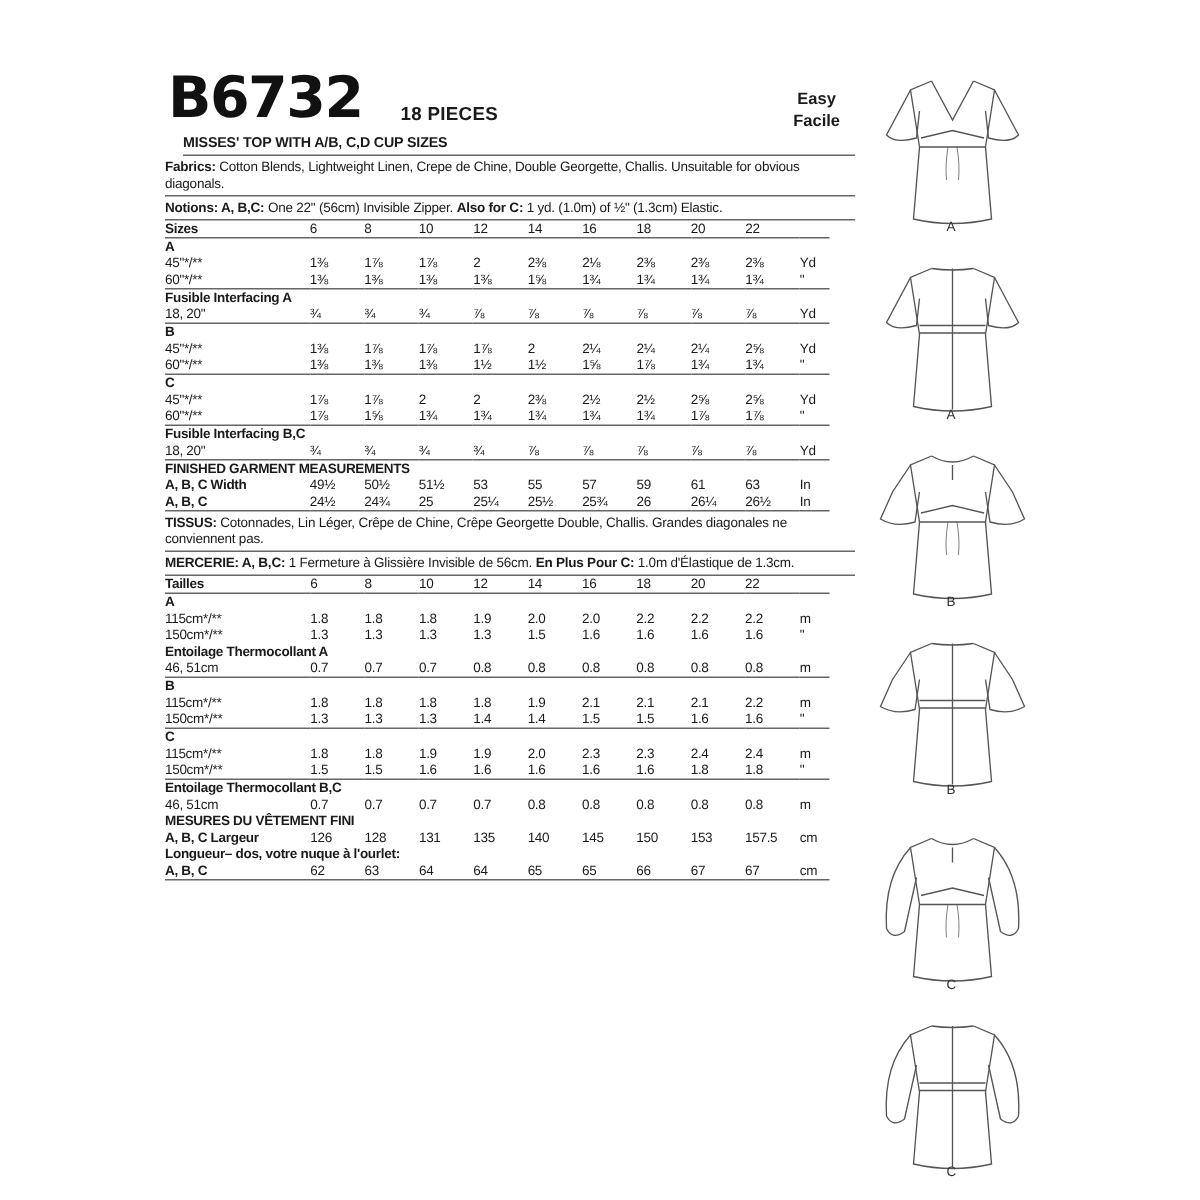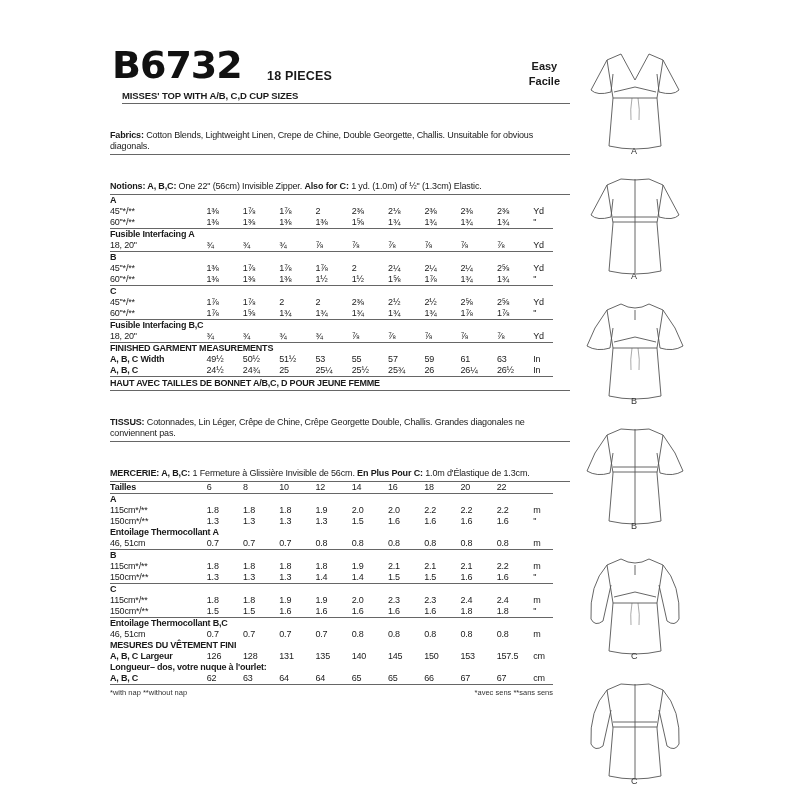--- a/index.html
+++ b/index.html
@@ -3,21 +3,21 @@
 <meta charset="utf-8">
 <style>
   html, body { margin:0; padding:0; background:#fff; }
   body { width:800px; height:800px; position:relative; overflow:hidden; font-family:"Liberation Sans", sans-serif; color:#1a1a1a; }
   .doc { position:absolute; left:110px; top:10px; width:460px; }
   .hdr { position:relative; height:42px;margin-top:39px; }
   .pattern-no { position:absolute; left:2px; top:-6px; font-family:"DejaVu Sans", sans-serif; font-weight:bold; font-size:38px; letter-spacing:-1px; color:#111; }
   .pieces { position:absolute; left:157px; top:20px; font-size:12.5px; font-family:"Liberation Sans Narrow","Liberation Sans", sans-serif; letter-spacing:0.2px;font-weight:bold; }
   .diff { position:absolute; right:10px; top:10px; text-align:center; font-weight:bold; font-size:11px; line-height:15px; }
   .title { font-weight:bold; font-size:9.5px; letter-spacing:-0.1px; margin-top:-1px; padding-bottom:2px; border-bottom:1.2px solid #666;margin-left:12px; }
-  .para { font-size:9px; line-height:11px; padding:2px 0 2px 0; border-bottom:1.2px solid #666; letter-spacing:-0.15px;margin-top:24px; }
+  .para { font-size:9px; line-height:11px; padding:2px 0 2px 0; border-bottom:1.2px solid #666; letter-spacing:-0.15px; }
   .para b { font-weight:bold; }
   table { border-collapse:collapse; width:443px; font-size:9px; letter-spacing:-0.2px; }
   td { padding:0; height:11px; line-height:11px; white-space:nowrap; }
   td.lab { width:98px; }
   td.v { width:37px; }
   td.u { width:20px; }
   tr.sec td { font-weight:bold; }
   tr.rule td { border-bottom:1.2px solid #666; }
   .title2 { font-weight:bold; font-size:9px; border-bottom:1.2px solid #666; padding:1px 0 2px; letter-spacing:-0.2px; }
   .foot { display:flex; justify-content:space-between; font-size:7.5px; margin-top:3px; width:443px; color:#333; }
@@ -36,20 +36,33 @@
       <div>Easy</div>
       <div>Facile</div>
     </div>
   </div>
 
   <div class="title">MISSES' TOP WITH A/B, C,D CUP SIZES</div>
   <div class="para"><b>Fabrics:</b><span> Cotton Blends, Lightweight Linen, Crepe de Chine, Double Georgette, Challis. Unsuitable for obvious diagonals.</span></div>
   <div class="para"><b>Notions: A, B,C:</b><span> One 22" (56cm) Invisible Zipper. </span><b>Also for C:</b><span> 1 yd. (1.0m) of ½" (1.3cm) Elastic.</span></div>
   <table>
       <tbody id="en-body">
+        <tr class="rule">
+          <td class="lab" style="font-weight: bold;">Sizes</td>
+          <td class="v">6</td>
+          <td class="v">8</td>
+          <td class="v">10</td>
+          <td class="v">12</td>
+          <td class="v">14</td>
+          <td class="v">16</td>
+          <td class="v">18</td>
+          <td class="v">20</td>
+          <td class="v">22</td>
+          <td class="u"></td>
+        </tr>
         <tr class="sec">
           <td colspan="11">A</td>
         </tr>
         <tr>
           <td class="lab">45"*/**</td>
           <td class="v">1⅜</td>
           <td class="v">1⅞</td>
           <td class="v">1⅞</td>
           <td class="v">2</td>
           <td class="v">2⅜</td>
@@ -187,21 +200,20 @@
           <td class="v">25½</td>
           <td class="v">25¾</td>
           <td class="v">26</td>
           <td class="v">26¼</td>
           <td class="v">26½</td>
           <td class="u">In</td>
         </tr>
       </tbody>
     </table>
 
-  <div class="title2">HAUT AVEC TAILLES DE BONNET A/B,C, D POUR JEUNE FEMME</div>
   <div class="para"><b>TISSUS:</b><span> Cotonnades, Lin Léger, Crêpe de Chine, Crêpe Georgette Double, Challis. Grandes diagonales ne conviennent pas.</span></div>
   <div class="para"><b>MERCERIE: A, B,C:</b><span> 1 Fermeture à Glissière Invisible de 56cm. </span><b>En Plus Pour C:</b><span> 1.0m d'Élastique de 1.3cm.</span></div>
   <table>
       <tbody id="fr-body">
         <tr class="rule">
           <td class="lab" style="font-weight: bold;">Tailles</td>
           <td class="v">6</td>
           <td class="v">8</td>
           <td class="v">10</td>
           <td class="v">12</td>
@@ -359,24 +371,20 @@
           <td class="v">65</td>
           <td class="v">65</td>
           <td class="v">66</td>
           <td class="v">67</td>
           <td class="v">67</td>
           <td class="u">cm</td>
         </tr>
       </tbody>
     </table>
 
-  <div class="foot">
-    <span>*with nap   **without nap</span>
-    <span>*avec sens  **sans sens</span>
-  </div>
 </div>
 
 <div id="illus">
     <div class="illus" style="top: 40px;">
     <svg width="100" height="115" viewBox="0 0 100 115" fill="none" stroke="#555" stroke-width="0.9">
       <path d="M36,14 L22,20 L28,58 L24,106 Q50,112 76,106 L72,58 L78,20 L64,14"></path>
       <path d="M36,14 L50,40 L64,14"></path>
       <path d="M22,20 L6,50 Q12,56 26,52 L28,34"></path>
       <path d="M78,20 L94,50 Q88,56 74,52 L72,34"></path>
       <path d="M29,52 L50,47 L71,52"></path>

